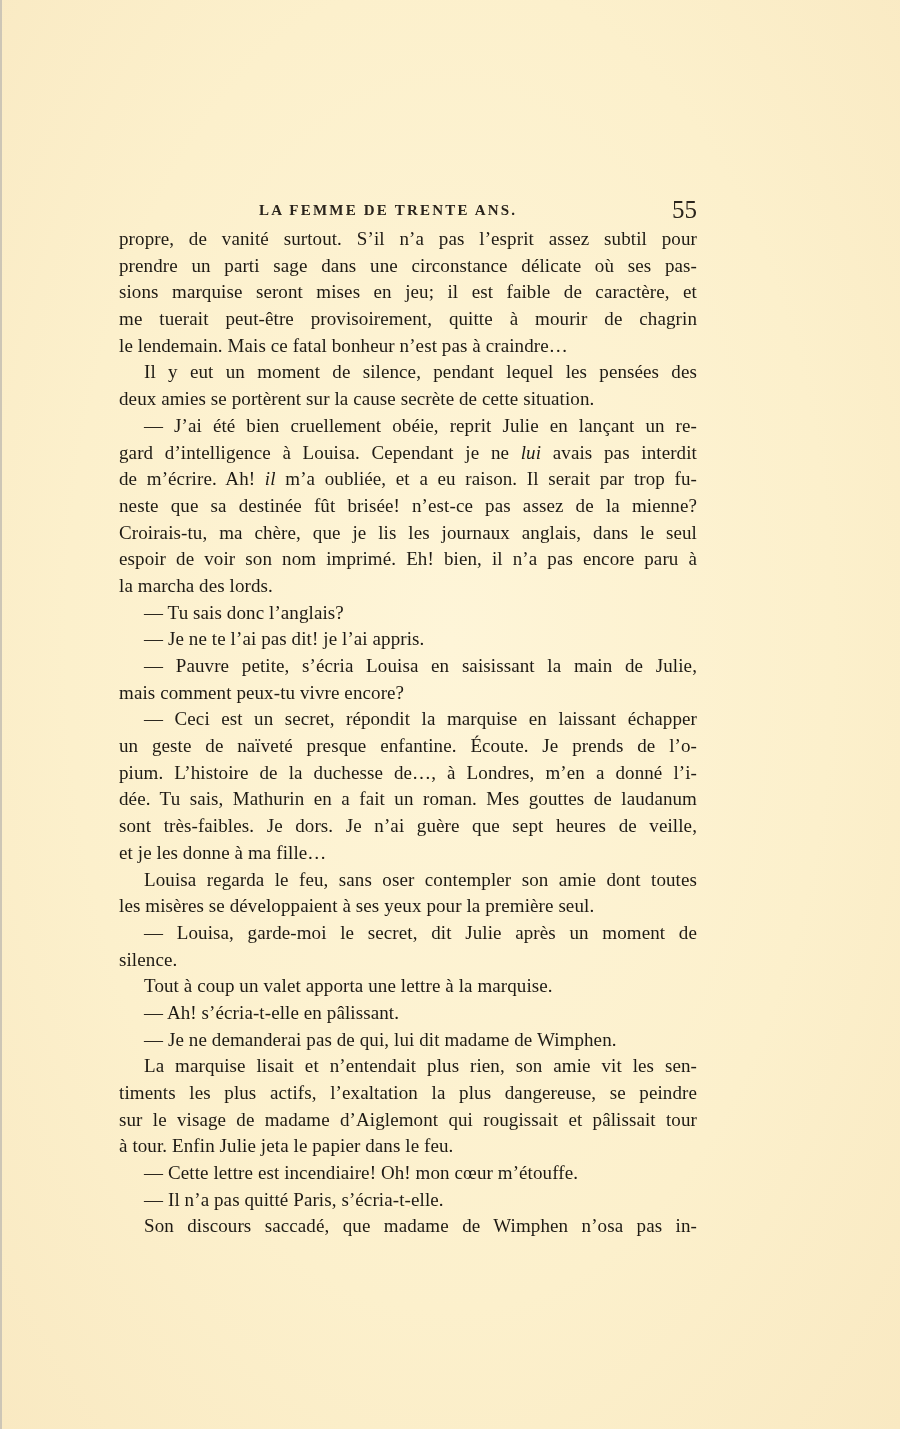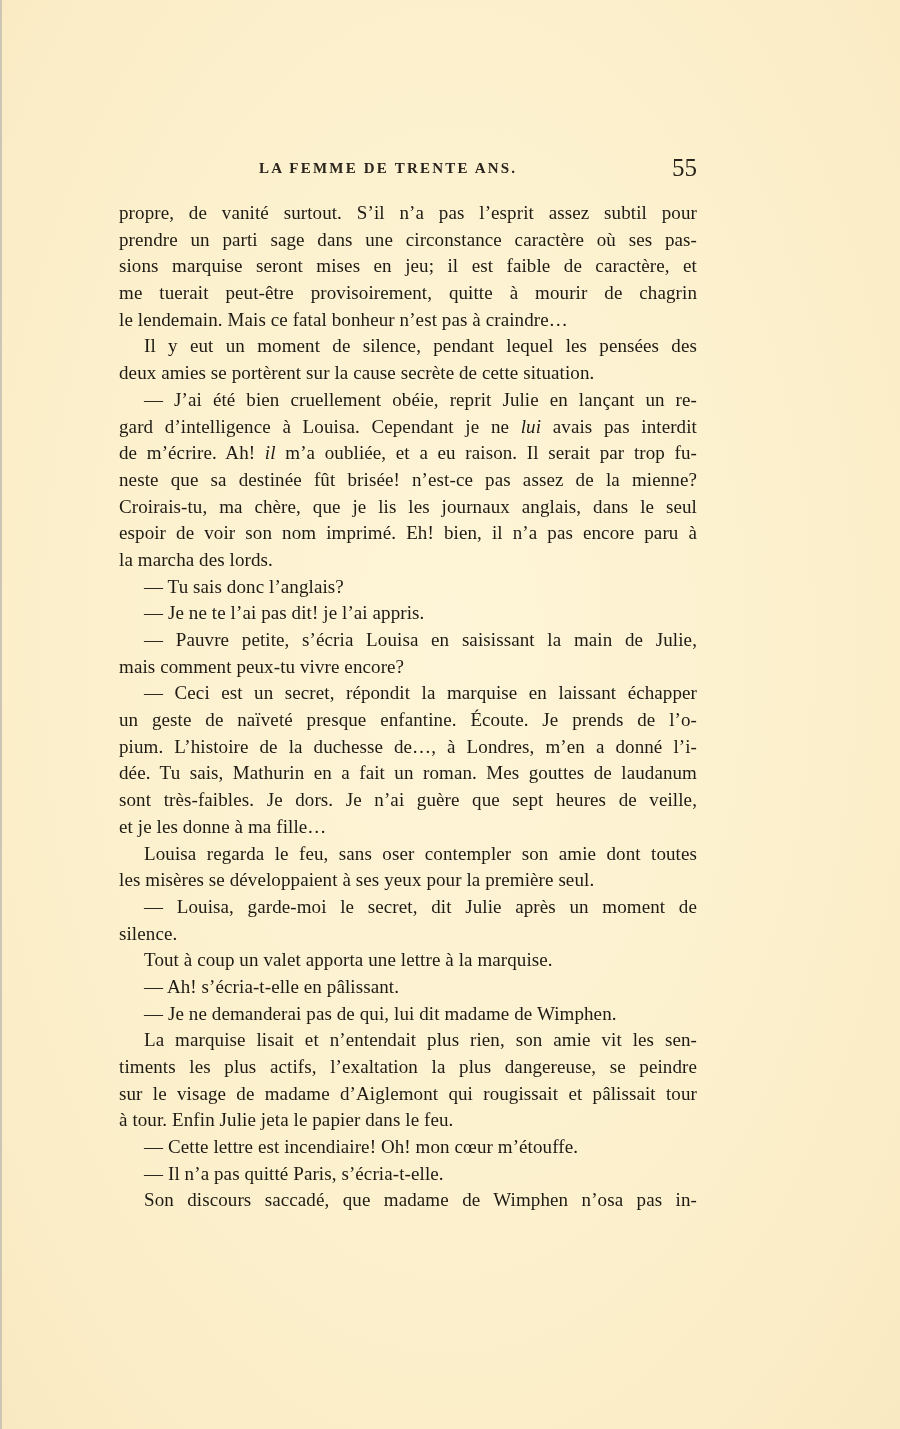--- a/index.html
+++ b/index.html
@@ -24,39 +24,40 @@
   }
   .page {
     position: absolute;
     left: 119px;
     top: 150px;
     width: 578px;
   }
   .running-head {
     position: relative;
     height: 34px;
+    margin-top: 42px;
   }
   .running-title {
     position: absolute;
     left: 140px;
     top: 10px;
     font-size: 15px;
     letter-spacing: 2.2px;
     font-weight: bold;
     color: #2a241c;
   }
   .page-number {
     position: absolute;
     right: 0;
     top: 4px;
     font-size: 25px;
     color: #2a241c;
   }
   .text-block {
-    margin-top: 16px;
+    margin-top: 0;
   }
   .line {
     height: 26.7px;
     line-height: 26.7px;
     font-size: 19px;
     white-space: nowrap;
     text-align: justify;
     text-align-last: justify;
     letter-spacing: 0.1px;
   }
@@ -75,21 +76,21 @@
 
 <div class="left-edge"></div>
 
 <div class="page">
   <div class="running-head">
     <span class="running-title">LA FEMME DE TRENTE ANS.</span>
     <span class="page-number">55</span>
   </div>
   <div class="text-block" id="text-block">
       <div class="line">propre, de vanité surtout. S’il n’a pas l’esprit assez subtil pour</div>
-      <div class="line">prendre un parti sage dans une circonstance caractère où ses pas-</div>
+      <div class="line">prendre un parti sage dans une circonstance délicate où ses pas-</div>
       <div class="line">sions marquise seront mises en jeu; il est faible de caractère, et</div>
       <div class="line">me tuerait peut-être provisoirement, quitte à mourir de chagrin</div>
       <div class="line last">le lendemain. Mais ce fatal bonheur n’est pas à craindre…</div>
       <div class="line indent">Il y eut un moment de silence, pendant lequel les pensées des</div>
       <div class="line last">deux amies se portèrent sur la cause secrète de cette situation.</div>
       <div class="line indent">— J’ai été bien cruellement obéie, reprit Julie en lançant un re-</div>
       <div class="line"><span>gard d’intelligence à Louisa. Cependant je ne </span><span class="ital">lui</span><span> avais pas interdit</span></div>
       <div class="line"><span>de m’écrire. Ah! </span><span class="ital">il</span><span> m’a oubliée, et a eu raison. Il serait par trop fu-</span></div>
       <div class="line">neste que sa destinée fût brisée! n’est-ce pas assez de la mienne?</div>
       <div class="line">Croirais-tu, ma chère, que je lis les journaux anglais, dans le seul</div>

